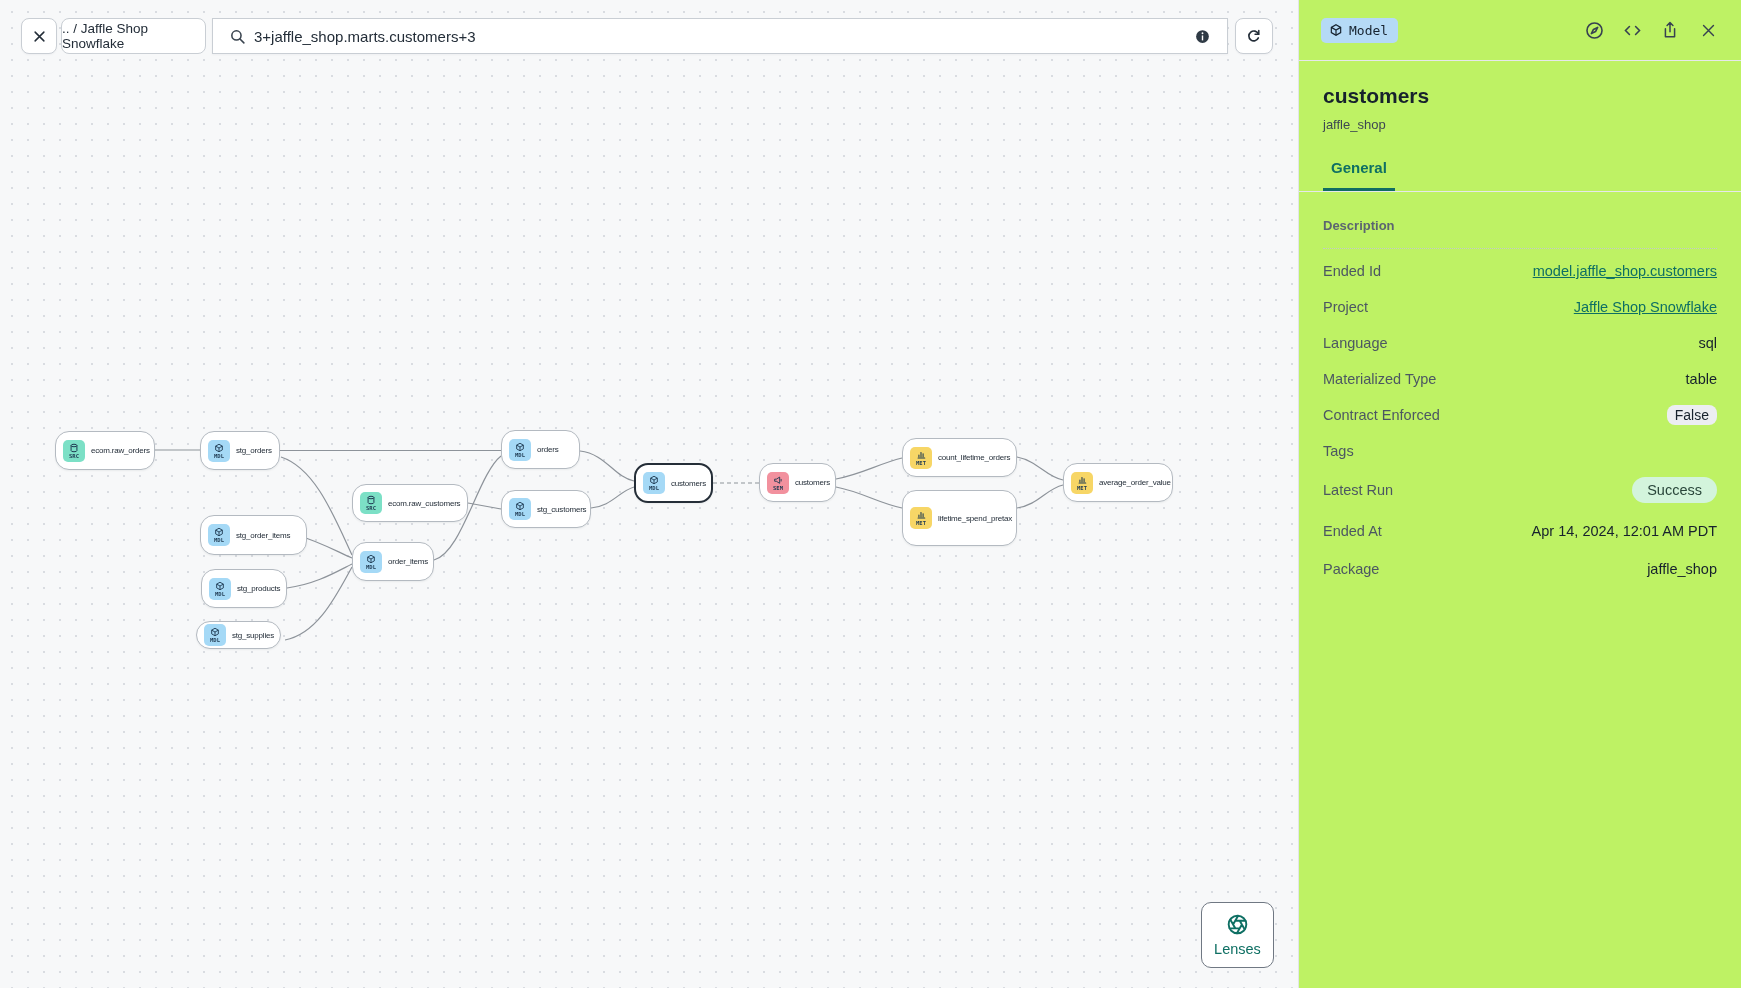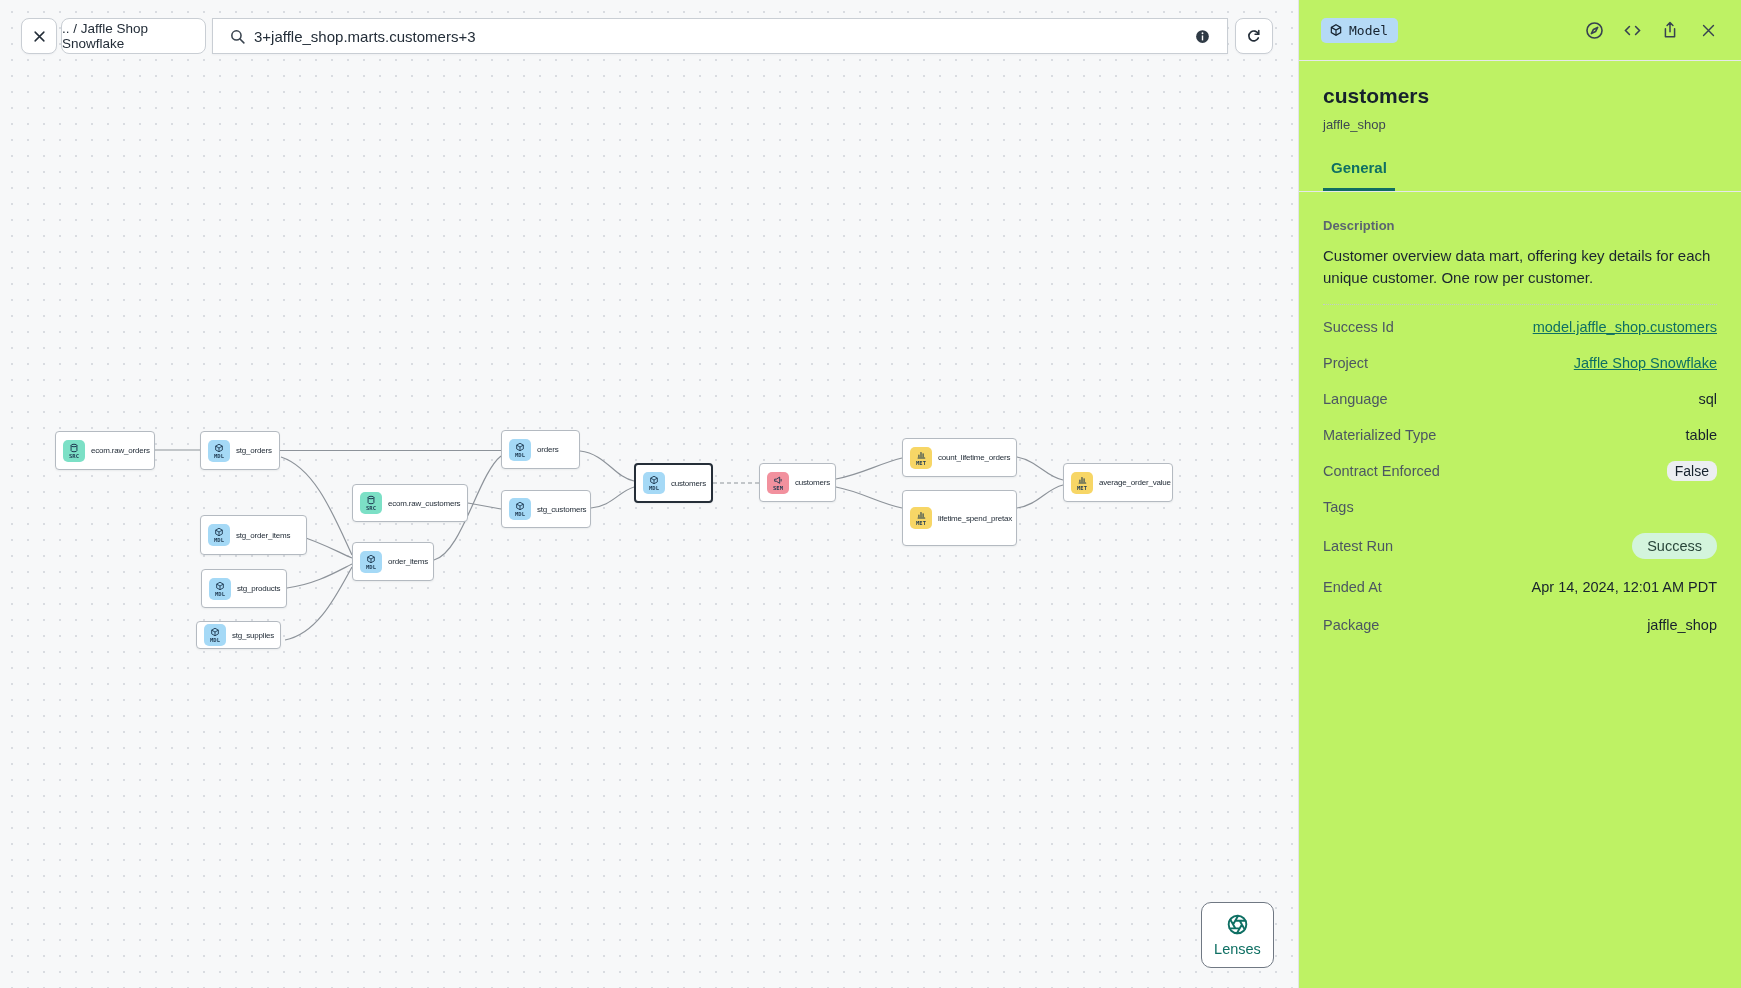--- a/index.html
+++ b/index.html
@@ -23,21 +23,21 @@
     font-size:13.5px; color:#232d38; }
   .searchbox { position:absolute; left:212px; top:18px; width:1016px; height:36px;
     background:#fff; border:1px solid #c9ced4; border-radius:0;
     display:flex; align-items:center; padding:0 16px; gap:8px;
     box-shadow:0 1px 2px rgba(20,30,40,.04); }
   .searchbox input { flex:1; border:none; outline:none; font-size:15px; color:#232d38;
     font-family:"Liberation Sans", sans-serif; background:transparent; }
 
   
   .node { position:absolute; display:flex; align-items:center; gap:6px;
-    background:#fff; border:1px solid #b4bac1; border-radius:4px; padding:0 18px 0 7px;
+    background:#fff; border:1px solid #b4bac1; border-radius:14px; padding:0 18px 0 7px;
     box-shadow:0 1px 2px rgba(20,30,40,.06); cursor:pointer; overflow:hidden; }
   .node.selected { border:2px solid #252e38; }
   .nicon { width:22px; height:22px; border-radius:5px; flex:none;
     display:flex; flex-direction:column; align-items:center; justify-content:center; }
   .nicon svg { display:block; }
   .ntype { font-family:"DejaVu Sans Mono", monospace; font-size:5.5px; font-weight:700;
     color:#1f3a52; line-height:6px; letter-spacing:0; }
   .src  .nicon { background:#7ce0c6; }
   .mdl  .nicon { background:#a5d9f6; }
   .sem  .nicon { background:#f2919e; }
@@ -339,25 +339,24 @@
 
   <div class="pbody">
     <div class="ptitle">customers</div>
     <div class="psub">jaffle_shop</div>
 
     <div class="tabs">
       <div class="tab">General</div>
     </div>
 
     <div class="seclabel">Description</div>
-    <div class="desc">Customer overview data mart, offering key details for each unique customer. One row per customer.</div>
     <hr class="dotted">
 
     <div class="frow">
-      <span class="flabel">Success Id</span>
+      <span class="flabel">Ended Id</span>
       <span class="fval">
           <a class="link">model.jaffle_shop.customers</a>
         </span>
     </div>
 
     <div class="frow">
       <span class="flabel">Project</span>
       <span class="fval">
           <a class="link">Jaffle Shop Snowflake</a>
         </span>

